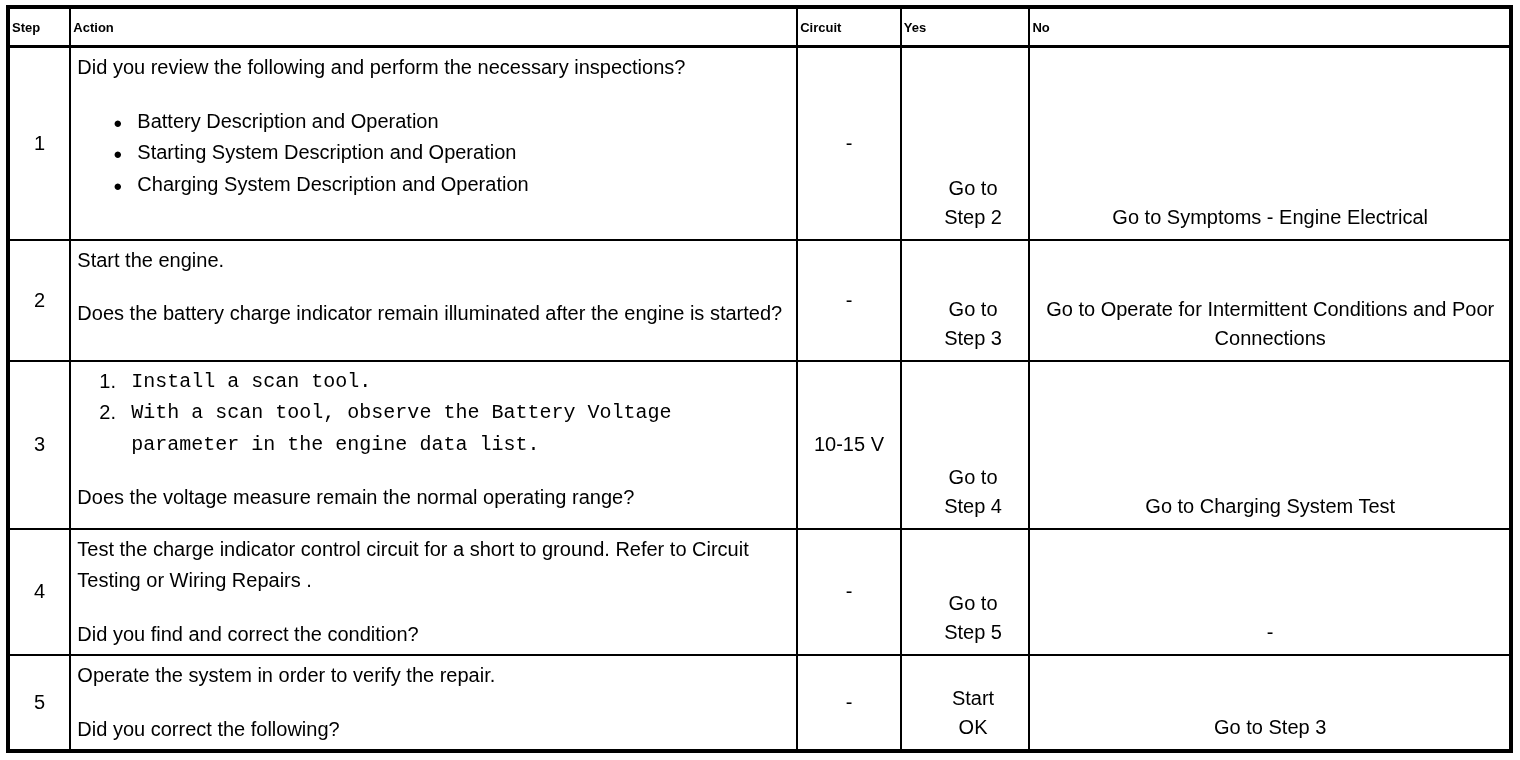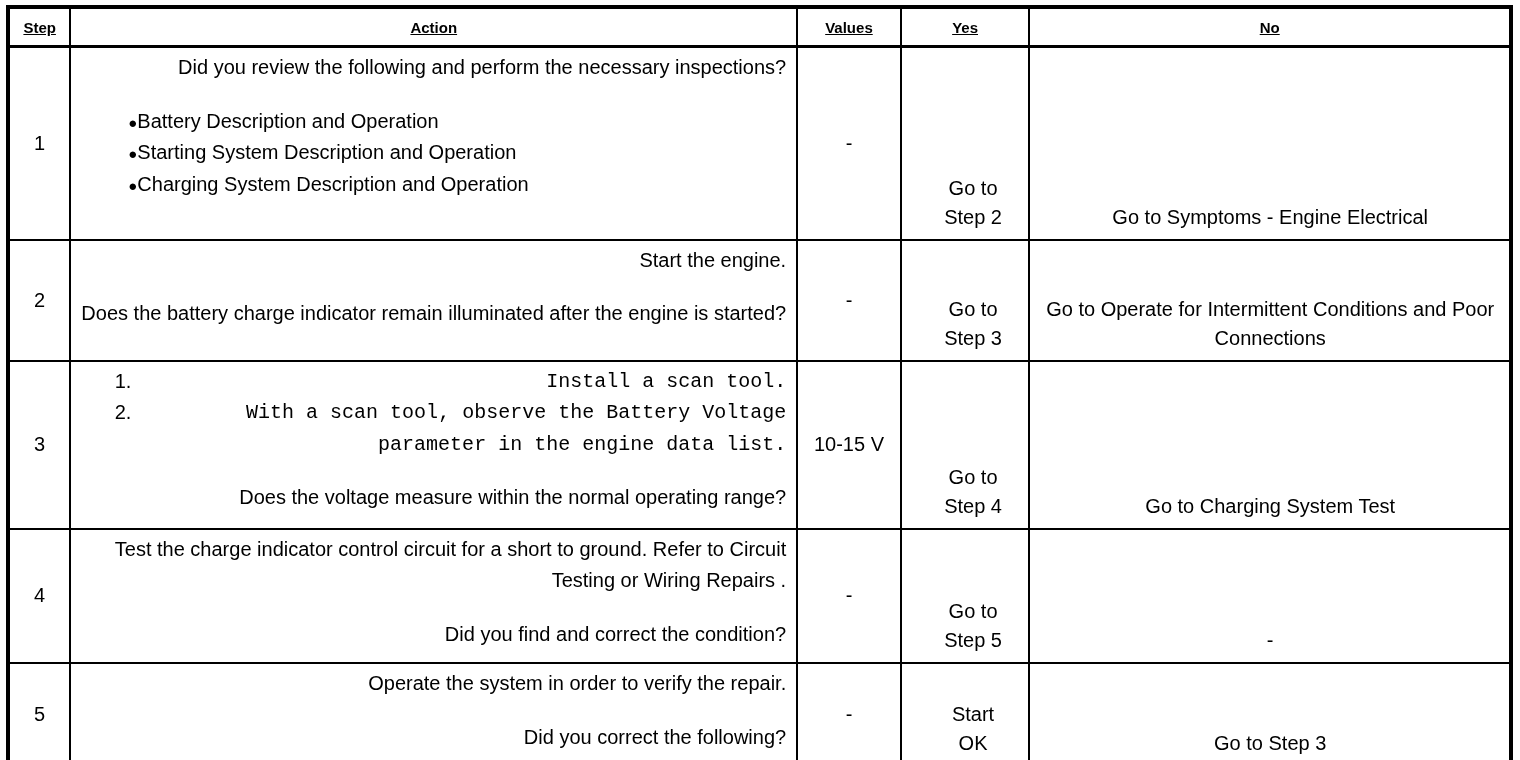--- a/index.html
+++ b/index.html
@@ -8,37 +8,36 @@
 
   table.diag {
     border-collapse: collapse;
     table-layout: fixed;
     width: 1507px;
     border: 4px solid #000;
     font-size: 20px;
   }
   .diag th, .diag td { border: 2px solid #000; overflow: hidden; }
   .diag th {
-    font-size: 15px;
+    font-size: 13px;
     font-weight: bold;
-    text-align: center;
+    text-align: left;
     vertical-align: middle;
     height: 36px;
     border-bottom: 3px solid #000;
     padding: 0 2px;
-    text-decoration: underline;
   }
   tr.r1 { height: 193px; }
   tr.r2 { height: 121px; }
   tr.r3 { height: 168px; }
   tr.r4 { height: 118px; }
   tr.r5 { height: 96px; }
 
   td.step  { text-align: center; vertical-align: middle; font-size: 20px; }
-  td.action{ vertical-align: top; padding: 4px 10px 12px 6px; line-height: 1.58; text-align: right; }
+  td.action{ vertical-align: top; padding: 4px 10px 4px 6px; line-height: 1.58; }
   td.values{ text-align: center; vertical-align: middle; line-height: 1.25; padding: 0 2px; }
   td.yes   { text-align: center; vertical-align: bottom; padding: 0 2px 7px 18px; line-height: 1.45; }
   td.no    { vertical-align: bottom; padding: 0 6px 7px 7px; line-height: 1.45; text-align: center; }
   td.no.center { text-align: center; }
 
   .spacer { height: 22px; }
 
   .blist { margin: 0; padding: 0; list-style: none; }
   .brow  { display: flex; align-items: baseline; padding-left: 36px; }
   .bglyph{ flex: 0 0 24px; font-size: 15px; line-height: inherit; }
@@ -57,21 +56,21 @@
       <col style="width:62px">
         <col style="width:723px">
         <col style="width:103px">
         <col style="width:128px">
         <col style="width:479px">
     </colgroup>
     <thead>
       <tr>
         <th>Step</th>
         <th>Action</th>
-        <th>Values</th>
+        <th>Circuit</th>
         <th>Yes</th>
         <th>No</th>
       </tr>
     </thead>
     <tbody>
 
       <tr class="r1">
         <td class="step">1</td>
         <td class="action">
           <div>Did you review the following and perform the necessary inspections?</div>
@@ -121,21 +120,21 @@
             <li class="nrow">
               <span class="nmark">1.</span>
               <span class="ntext">Install a scan tool.</span>
             </li>
             <li class="nrow">
               <span class="nmark">2.</span>
               <span class="ntext">With a scan tool, observe the Battery Voltage parameter in the engine data list.</span>
             </li>
           </ol>
           <div class="spacer"></div>
-          <div>Does the voltage measure within the normal operating range?</div>
+          <div>Does the voltage measure remain the normal operating range?</div>
         </td>
         <td class="values">10-15 V</td>
         <td class="yes">
           <div>Go to</div>
           <div>Step 4</div>
         </td>
         <td class="no">Go to Charging System Test</td>
       </tr>
 
       <tr class="r4">

